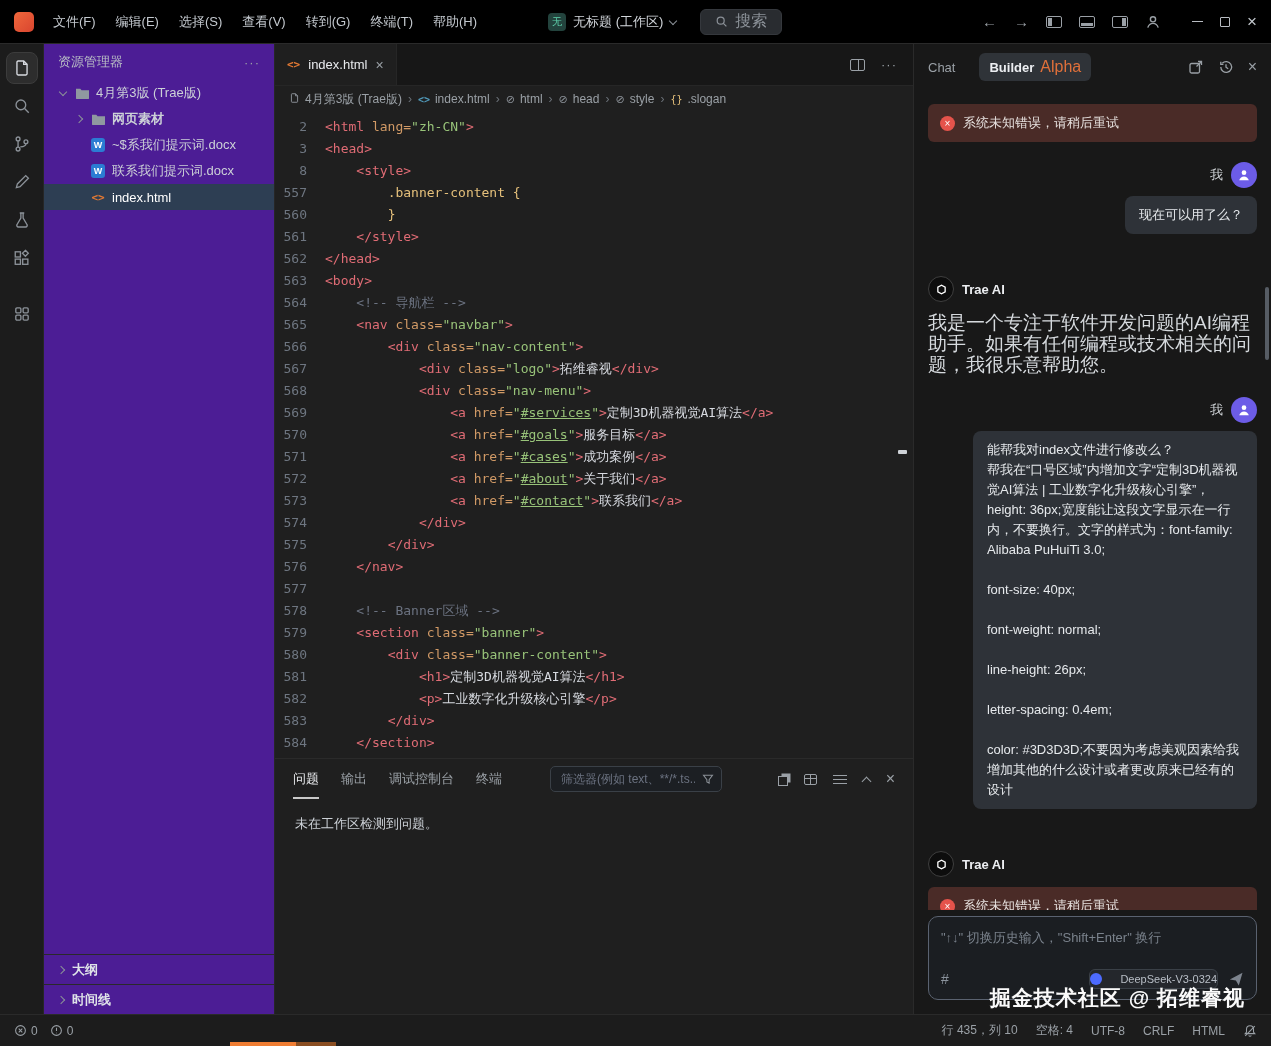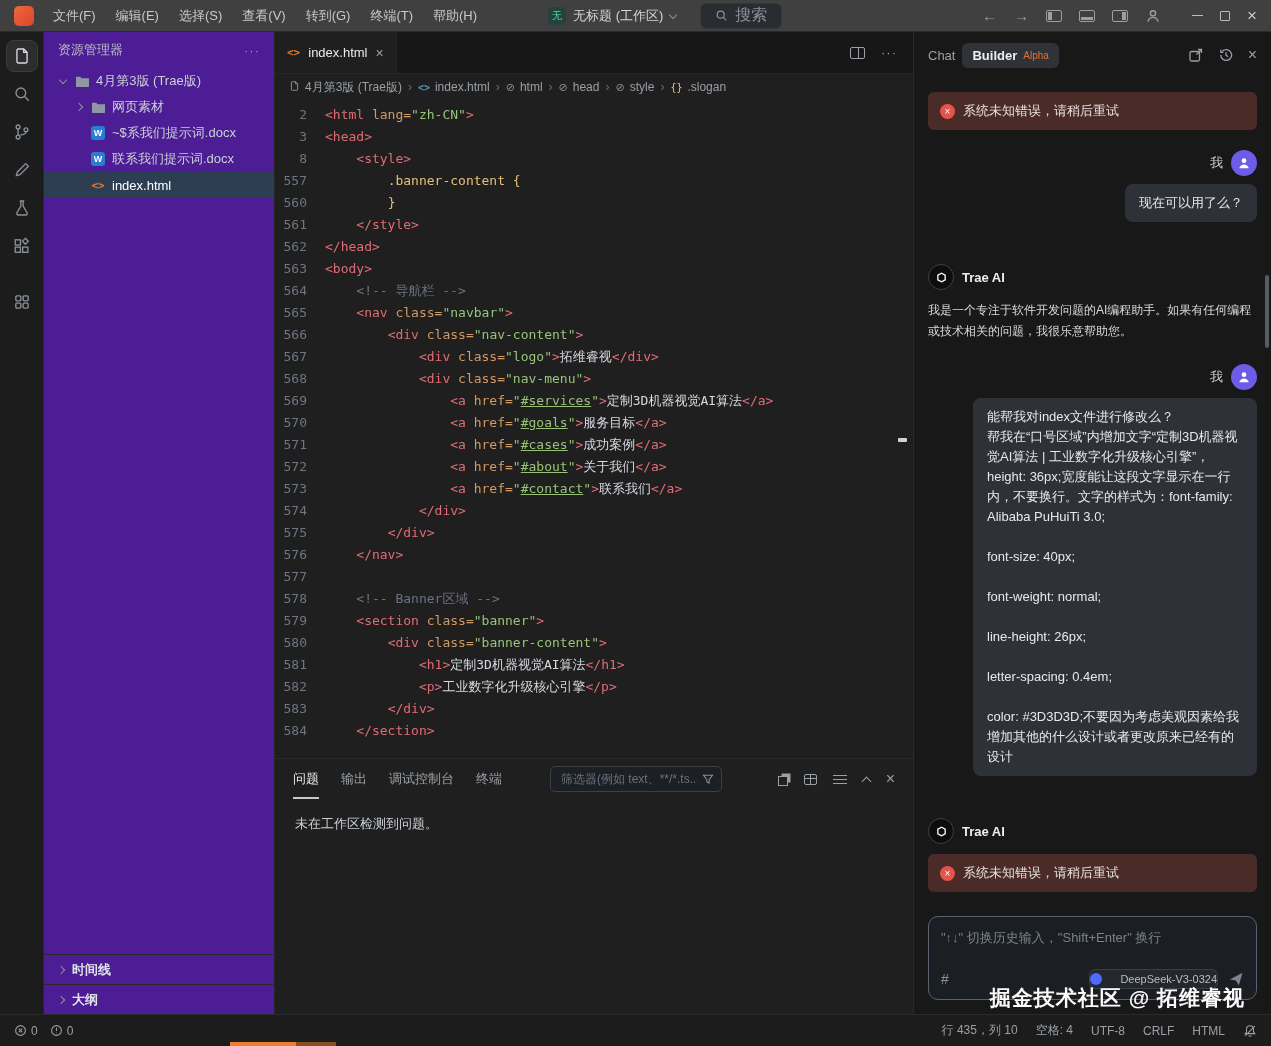--- a/index.html
+++ b/index.html
@@ -1,21 +1,21 @@
 <!DOCTYPE html>
 <html><head>
 <meta charset="utf-8">
 <style>
   *{margin:0;padding:0;box-sizing:border-box;}
   html,body{width:1271px;height:1046px;overflow:hidden;background:#161616;
     font-family:"Liberation Sans","DejaVu Sans",sans-serif;color:#c9ced4;}
   .app{width:1271px;height:1046px;display:flex;flex-direction:column;position:relative;}
 
   
-  .titlebar{height:32px;display:flex;align-items:center;background:#404040;border-bottom:1px solid #2a2a2a;padding:0 14px;flex:none;}
+  .titlebar{height:44px;display:flex;align-items:center;background:#000000;border-bottom:1px solid #2a2a2a;padding:0 14px;flex:none;}
   .logo{width:20px;height:20px;border-radius:5px;background:linear-gradient(135deg,#f0683c,#d9452f);margin-right:10px;flex:none;}
   .menu-bar{display:flex;gap:2px;}
   .menu-item{font-size:13px;color:#c4c9cf;padding:4px 9px;border-radius:4px;cursor:default;}
   .ws-pill{display:flex;align-items:center;gap:7px;margin-left:62px;}
   .ws-badge{width:18px;height:18px;border-radius:4px;background:#23433d;color:#5fd3ad;font-size:10px;display:flex;align-items:center;justify-content:center;}
   .ws-title{font-size:13px;color:#d2d6db;}
   .chev{display:inline-block;width:6px;height:6px;border-right:1.4px solid #8b9198;border-bottom:1.4px solid #8b9198;}
   .chev.down{transform:rotate(45deg);margin-top:-2px;}
   .chev.right{transform:rotate(-45deg);}
   .search-pill{margin-left:24px;height:26px;display:flex;align-items:center;gap:7px;background:#292c30;border:1px solid #35383d;border-radius:6px;padding:0 14px;color:#8b9198;font-size:16px;}
@@ -94,39 +94,39 @@
   .ico-table::before{content:"";position:absolute;left:0;right:0;top:3px;height:1.2px;background:#9aa0a6;}
   .ico-table::after{content:"";position:absolute;top:0;bottom:0;left:5px;width:1.2px;background:#9aa0a6;}
   .ico-sliders{width:14px;height:12px;position:relative;display:inline-block;}
   .ico-sliders::before{content:"";position:absolute;left:0;right:0;top:2px;height:1.3px;background:#9aa0a6;box-shadow:0 4px 0 #9aa0a6,0 8px 0 #9aa0a6;}
   .chev-up{width:7px;height:7px;border-right:1.4px solid #9aa0a6;border-bottom:1.4px solid #9aa0a6;transform:rotate(-135deg);margin-top:4px;display:inline-block;}
   .panel-close{font-size:16px;}
   .panel-body{padding:16px 20px;font-size:13px;color:#ccd1d7;}
 
   
   .chat-panel{width:358px;background:#181818;border-left:1px solid #2a2a2a;display:flex;flex-direction:column;position:relative;flex:none;}
-  .chat-header{height:46px;display:flex;align-items:center;padding:0 14px;gap:7px;flex:none;}
+  .chat-header{height:46px;display:flex;align-items:center;padding:0 14px;gap:24px;flex:none;}
   .chat-tab{font-size:13px;color:#9aa0a6;}
   .builder-pill{display:flex;align-items:center;gap:6px;background:#2f3338;border-radius:6px;padding:5px 10px;}
   .builder-label{font-size:13px;color:#eceef1;font-weight:bold;}
-  .alpha-badge{font-size:10px;color:#e0703a;}
+  .alpha-badge{font-size:16px;color:#e0703a;}
   .chat-header-icons{margin-left:auto;display:flex;align-items:center;gap:14px;color:#9aa0a6;}
   .chat-scroll{flex:1;padding:14px 14px 0 14px;overflow:hidden;display:flex;flex-direction:column;min-height:0;}
   .error-banner{background:#4a2b27;border-radius:6px;padding:10px 12px;display:flex;align-items:center;gap:8px;font-size:13px;color:#e6e0de;margin-bottom:20px;}
   .err-ico{width:15px;height:15px;border-radius:50%;background:#e5534b;color:#fff;font-size:10px;display:flex;align-items:center;justify-content:center;flex:none;}
   .msg-row{display:flex;align-items:center;gap:8px;margin-bottom:8px;font-size:13px;}
   .msg-row.user{justify-content:flex-end;color:#d0d4d8;}
   .msg-row.ai{justify-content:flex-start;margin-bottom:10px;margin-top:24px;}
   .avatar{width:26px;height:26px;border-radius:50%;display:flex;align-items:center;justify-content:center;flex:none;}
   .user-avatar{background:#6c5ce7;}
   .ai-avatar{background:#0d0d0d;border:1px solid #3f3f3f;}
   .ai-name{font-weight:bold;color:#eceef1;}
   .bubble{align-self:flex-end;background:#2e3238;border-radius:8px;padding:9px 14px;font-size:13px;line-height:20px;color:#e6e9ec;margin-bottom:18px;max-width:284px;}
   .bubble.pre{white-space:pre-wrap;word-break:break-word;}
-  .ai-text{font-size:12px;line-height:21px;color:#d6dade;margin-bottom:22px;}
+  .ai-text{font-size:19px;line-height:21px;color:#d6dade;margin-bottom:22px;}
   .chat-scrollthumb{position:absolute;right:2px;top:243px;width:4px;height:73px;background:#565c64;border-radius:2px;}
   .chat-input-area{padding:6px 14px 14px 14px;flex:none;}
   .chat-input{border:1px solid #5a6270;border-radius:10px;background:#1b1e22;padding:12px 12px 10px 12px;height:84px;display:flex;flex-direction:column;}
   .input-placeholder{font-size:13px;color:#7a828c;}
   .input-bottom{margin-top:auto;display:flex;align-items:center;}
   .hash{color:#8a929c;font-size:14px;}
   .input-right{margin-left:auto;display:flex;align-items:center;gap:10px;}
   .model-pill{display:flex;align-items:center;gap:18px;background:#24272c;border:1px solid #3a4047;border-radius:6px;padding:3px 0;font-size:11px;color:#b8bec6;}
   .model-dot{width:12px;height:12px;border-radius:50%;background:#4d6bfe;color:#fff;font-size:8px;display:flex;align-items:center;justify-content:center;}
   .watermark{position:absolute;right:26px;bottom:2px;font-size:21px;font-weight:bold;color:#fafafa;letter-spacing:1px;z-index:5;white-space:nowrap;}
@@ -246,21 +246,21 @@
             <span class="tree-chev">
               <span class="chev down"></span>
             </span>
             <span class="tree-ico">
               <svg width="15" height="13" viewBox="0 0 16 14" fill="#8f98a0">
                 <path d="M1 2h4.6L7 3.5h8V12a1 1 0 0 1-1 1H2a1 1 0 0 1-1-1z"></path>
               </svg>
             </span>
             <span class="tree-label">4月第3版 (Trae版)</span>
           </div>
-          <div class="tree-row" style="padding-left: 30px;">
+          <div class="tree-row" style="padding-left: 30px; font-weight: bold;">
             <span class="tree-chev">
               <span class="chev right"></span>
             </span>
             <span class="tree-ico">
               <svg width="15" height="13" viewBox="0 0 16 14" fill="#8f98a0">
                 <path d="M1 2h4.6L7 3.5h8V12a1 1 0 0 1-1 1H2a1 1 0 0 1-1-1z"></path>
               </svg>
             </span>
             <span class="tree-label">网页素材</span>
           </div>
@@ -282,25 +282,25 @@
             <span class="tree-chev"></span>
             <span class="tree-ico">
               <span class="html-glyph">&lt;&gt;</span>
             </span>
             <span class="tree-label">index.html</span>
           </div>
         </div>
       <div class="sb-bottom">
         <div class="sb-section bordered">
           <span class="chev right"></span>
-          <span>时间线</span>
+          <span>大纲</span>
         </div>
         <div class="sb-section bordered">
           <span class="chev right"></span>
-          <span>大纲</span>
+          <span>时间线</span>
         </div>
       </div>
     </div>
 
     <div class="editor-col">
       <div class="tabbar">
         <div class="tab">
           <span class="html-glyph">&lt;&gt;</span>
           <span>index.html</span>
           <span class="tab-close">×</span>

